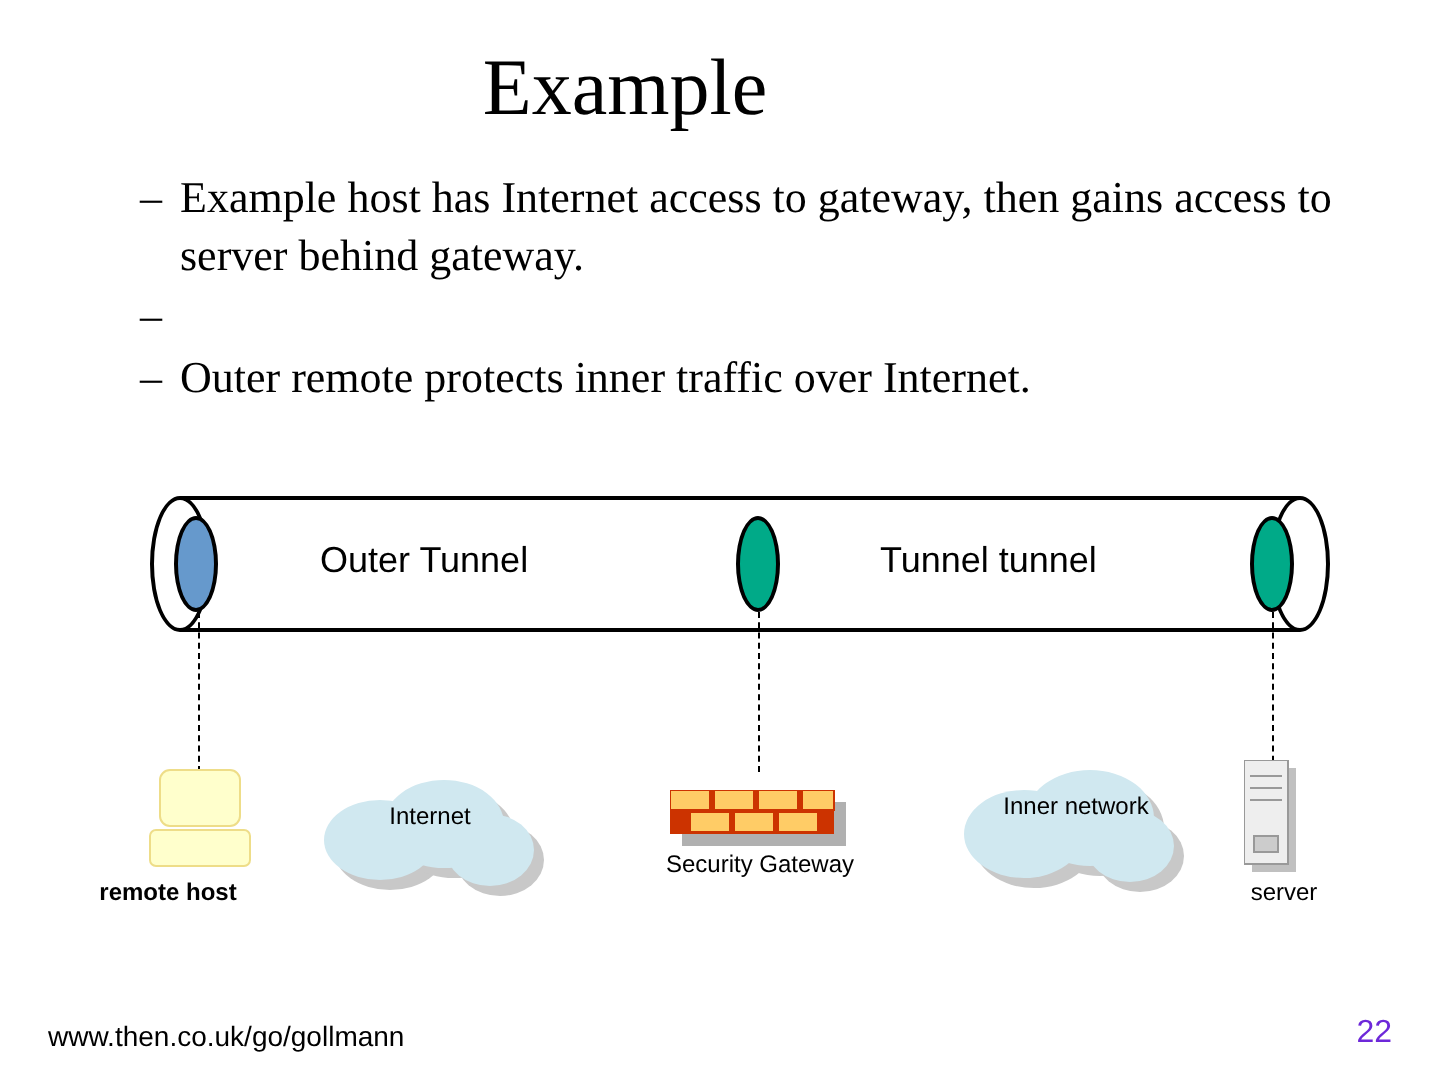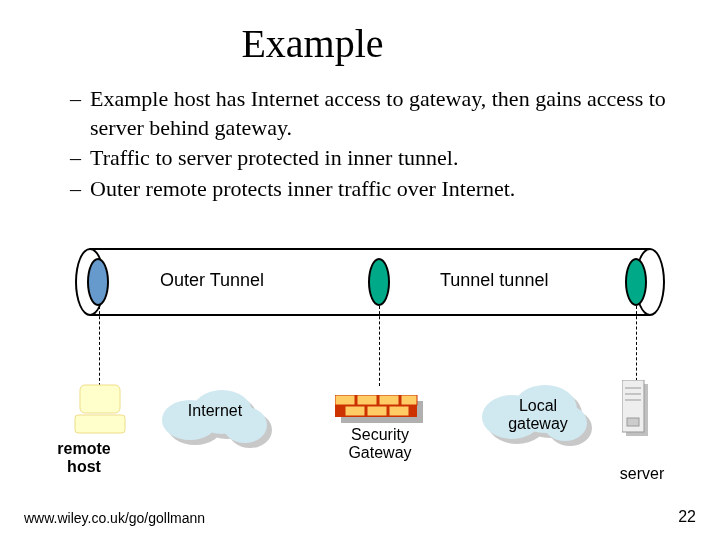--- a/index.html
+++ b/index.html
@@ -51,21 +51,21 @@
   }
   .label {
     position: absolute;
     font-family: Arial, Helvetica, sans-serif;
     font-size: 18px;
     text-align: left;
   }
   .small-label {
     position: absolute;
     font-family: Arial, Helvetica, sans-serif;
-    font-size: 16px;
+    font-size: 12px;
     text-align: center;
     line-height: 1.1;
   }
   .cloud-wrap {
     position: absolute;
   }
   .dashed {
     position: absolute;
     border-left: 1px dashed #000;
   }
@@ -76,36 +76,35 @@
     font-family: Arial, Helvetica, sans-serif;
     font-size: 14px;
     color: #000;
   }
   .footer-right {
     position: absolute;
     bottom: 14px;
     right: 24px;
     font-family: Arial, Helvetica, sans-serif;
     font-size: 16px;
-    color: #000000;
+    color: #6d28d9;
   }
 </style>
 </head>
 <body>
 
 <div class="title">Example</div>
 
 <div class="bullets">
   <div class="bullet">
     <span class="dash">–</span>
     <span>Example host has Internet access to gateway, then gains access to server behind gateway.</span>
   </div>
   <div class="bullet">
     <span class="dash">–</span>
-    <span>Traffic to server protected in inner tunnel.</span>
   </div>
   <div class="bullet">
     <span class="dash">–</span>
     <span>Outer remote protects inner traffic over Internet.</span>
   </div>
 </div>
 
 <div class="cyl-cap" style="left:75px; top:248px; width:30px; height:68px; background:#fff;"></div>
 
 <div class="cyl-body" style="left:90px; top:248px; width:560px; height:64px;"></div>
@@ -159,26 +158,26 @@
 <svg class="cloud-wrap" style="left:475px; top:380px;" width="120" height="75">
   <g>
     <ellipse cx="42" cy="42" rx="30" ry="22" fill="#c8c8c8"></ellipse>
     <ellipse cx="75" cy="34" rx="32" ry="24" fill="#c8c8c8"></ellipse>
     <ellipse cx="95" cy="48" rx="22" ry="18" fill="#c8c8c8"></ellipse>
     <ellipse cx="37" cy="37" rx="30" ry="22" fill="#d0e8f0"></ellipse>
     <ellipse cx="70" cy="29" rx="32" ry="24" fill="#d0e8f0"></ellipse>
     <ellipse cx="90" cy="43" rx="22" ry="18" fill="#d0e8f0"></ellipse>
   </g>
 </svg>
-<div class="small-label" style="left:498px; top:397px; width:80px;">Local gateway</div>
+<div class="small-label" style="left:498px; top:397px; width:80px;">Inner network</div>
 
 <svg style="position:absolute; left:622px; top:380px;" width="30" height="60">
   <rect x="4" y="4" width="22" height="52" fill="#c0c0c0"></rect>
   <rect x="0" y="0" width="22" height="52" fill="#eeeeee" stroke="#999"></rect>
   <line x1="3" y1="8" x2="19" y2="8" stroke="#999"></line>
   <line x1="3" y1="14" x2="19" y2="14" stroke="#999"></line>
   <line x1="3" y1="20" x2="19" y2="20" stroke="#999"></line>
   <rect x="5" y="38" width="12" height="8" fill="#ccc" stroke="#999"></rect>
 </svg>
-<div class="small-label" style="left:612px; top:440px; width:60px;margin-top:25px;">server</div>
+<div class="small-label" style="left:612px; top:440px; width:60px;">server</div>
 
-<div class="footer-left">www.wiley.co.uk/go/gollmann</div>
+<div class="footer-left">www.then.co.uk/go/gollmann</div>
 <div class="footer-right">22</div>
 
 </body></html>

